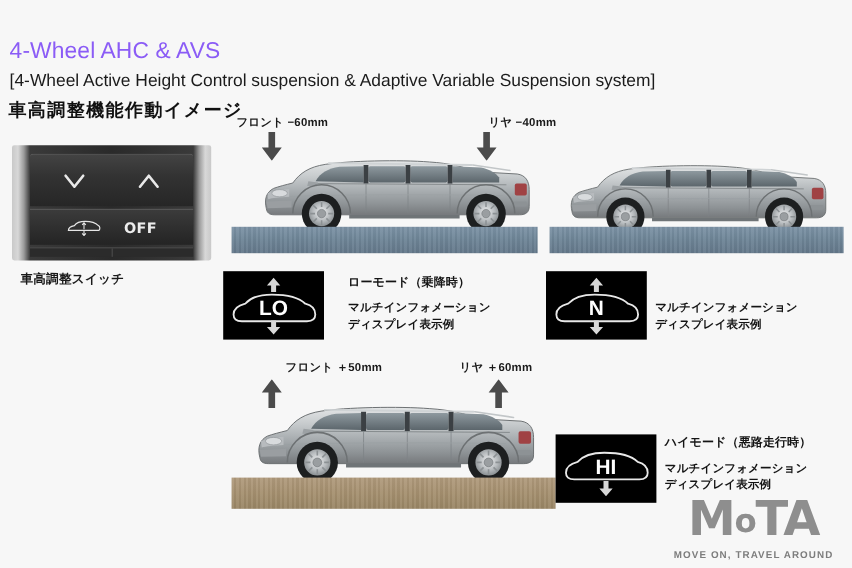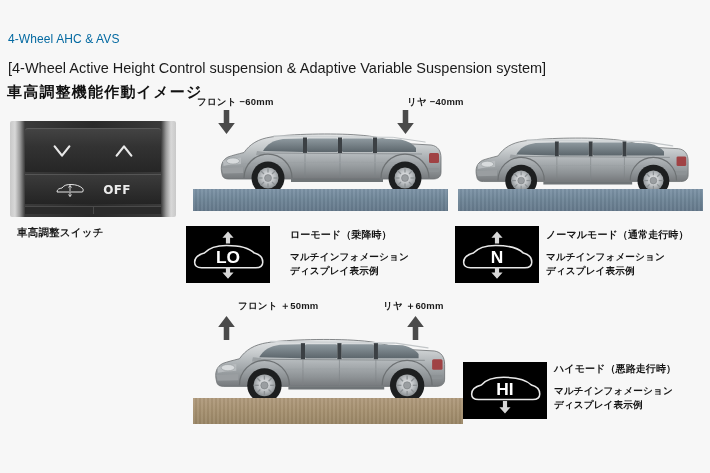--- a/index.html
+++ b/index.html
@@ -15,22 +15,22 @@
     font-family: "Liberation Sans", "DejaVu Sans", sans-serif;
     color: #1a1a1a;
     position: relative;
   }
 
   .page { position: relative; width: 710px; height: 473px; }
 
   
   .hdr-title {
     position: absolute; left: 8px; top: 32px;
-    font-size: 12px; font-weight: 400; letter-spacing: .1px;
-    color: #0369a1;
+    font-size: 19px; font-weight: 400; letter-spacing: .1px;
+    color: #8b5cf6;
   }
   .hdr-sub {
     position: absolute; left: 8px; top: 60px;
     font-size: 14.5px; font-weight: 400; color: #1b1b1b;
     white-space: nowrap;
   }
   .hdr-jp {
     position: absolute; left: 7px; top: 83px;
     font-size: 15px; font-weight: 700; color: #111;
     letter-spacing: 1.2px;
@@ -455,34 +455,37 @@
 
   <div class="mid" style="left:455px; top:226px; width:84px; height:57px;">
     <svg viewBox="0 0 120 82">
       <path d="M60 8 L68 17 H63 V25 H57 V17 H52 Z" fill="#d8d8d8"></path>
       <path d="M12 52 C12 44 18 41 26 39 C33 31 44 28 58 28 C76 28 90 31 98 39
                C106 41 110 45 110 52 C110 58 106 60 100 60 L22 60 C15 60 12 57 12 52 Z" fill="none" stroke="#e8e8e8" stroke-width="2.2"></path>
       <text x="60" y="53" font-family="Liberation Sans, sans-serif" font-size="25" font-weight="700" fill="#ffffff" text-anchor="middle">N</text>
       <path d="M60 76 L52 67 H57 V59 H63 V67 H68 Z" fill="#d8d8d8"></path>
     </svg>
   </div>
-  <div class="mid-title" style="left:546px; top:228px;">ノーマルモード（通常走行時）</div>
   <div class="mid-note" style="left:546px; top:250px;">
     <div>マルチインフォメーション</div>
     <div>ディスプレイ表示例</div>
   </div>
 
   <div class="mid" style="left:463px; top:362px; width:84px; height:57px;">
     <svg viewBox="0 0 120 82">
       <path d="M12 46 C12 38 18 35 26 33 C33 25 44 22 58 22 C76 22 90 25 98 33
                C106 35 110 39 110 46 C110 52 106 54 100 54 L22 54 C15 54 12 51 12 46 Z" fill="none" stroke="#e8e8e8" stroke-width="2.2"></path>
       <text x="60" y="47" font-family="Liberation Sans, sans-serif" font-size="25" font-weight="700" fill="#ffffff" text-anchor="middle">HI</text>
       <path d="M60 74 L52 65 H57 V56 H63 V65 H68 Z" fill="#d8d8d8"></path>
     </svg>
   </div>
   <div class="mid-title" style="left:554px; top:362px;">ハイモード（悪路走行時）</div>
   <div class="mid-note" style="left:554px; top:384px;">
     <div>マルチインフォメーション</div>
     <div>ディスプレイ表示例</div>
   </div>
 
+  <div class="wm">
+    <div class="wm-logo"><span>M</span><span class="o">o</span><span>TA</span></div>
+    <div class="wm-tag">MOVE ON, TRAVEL AROUND</div>
+  </div>
 
 </div>
 
 </body></html>

